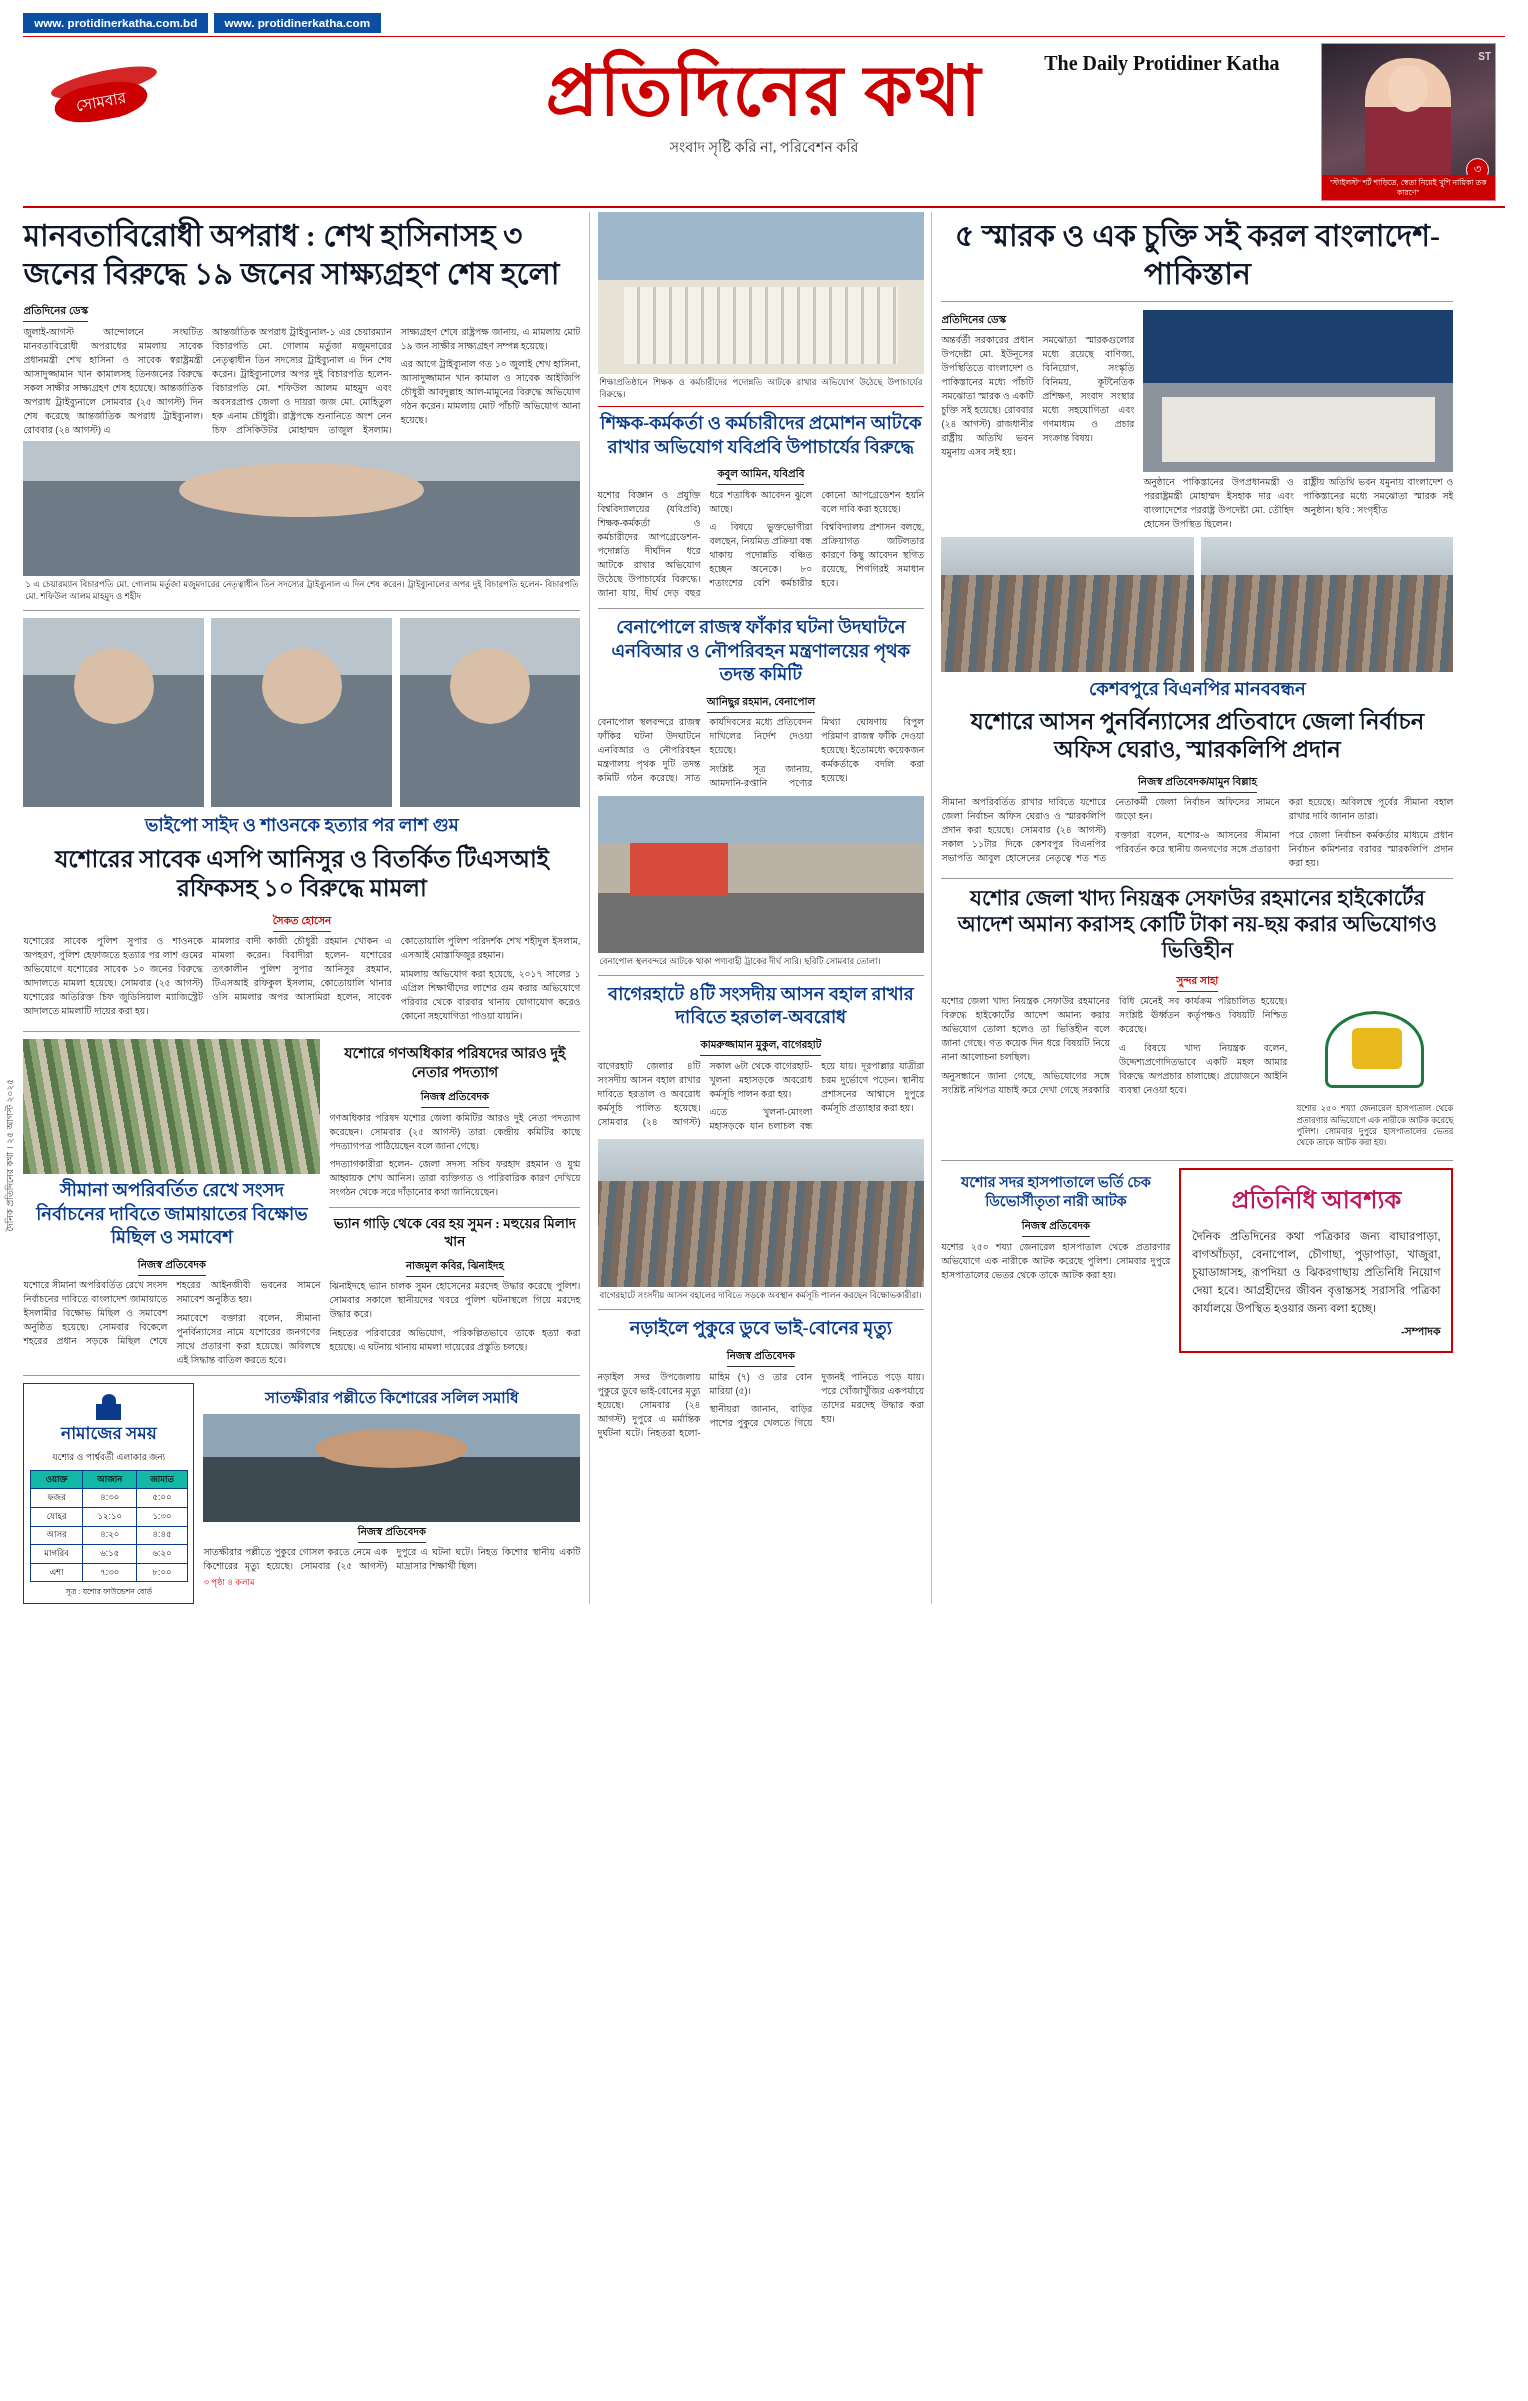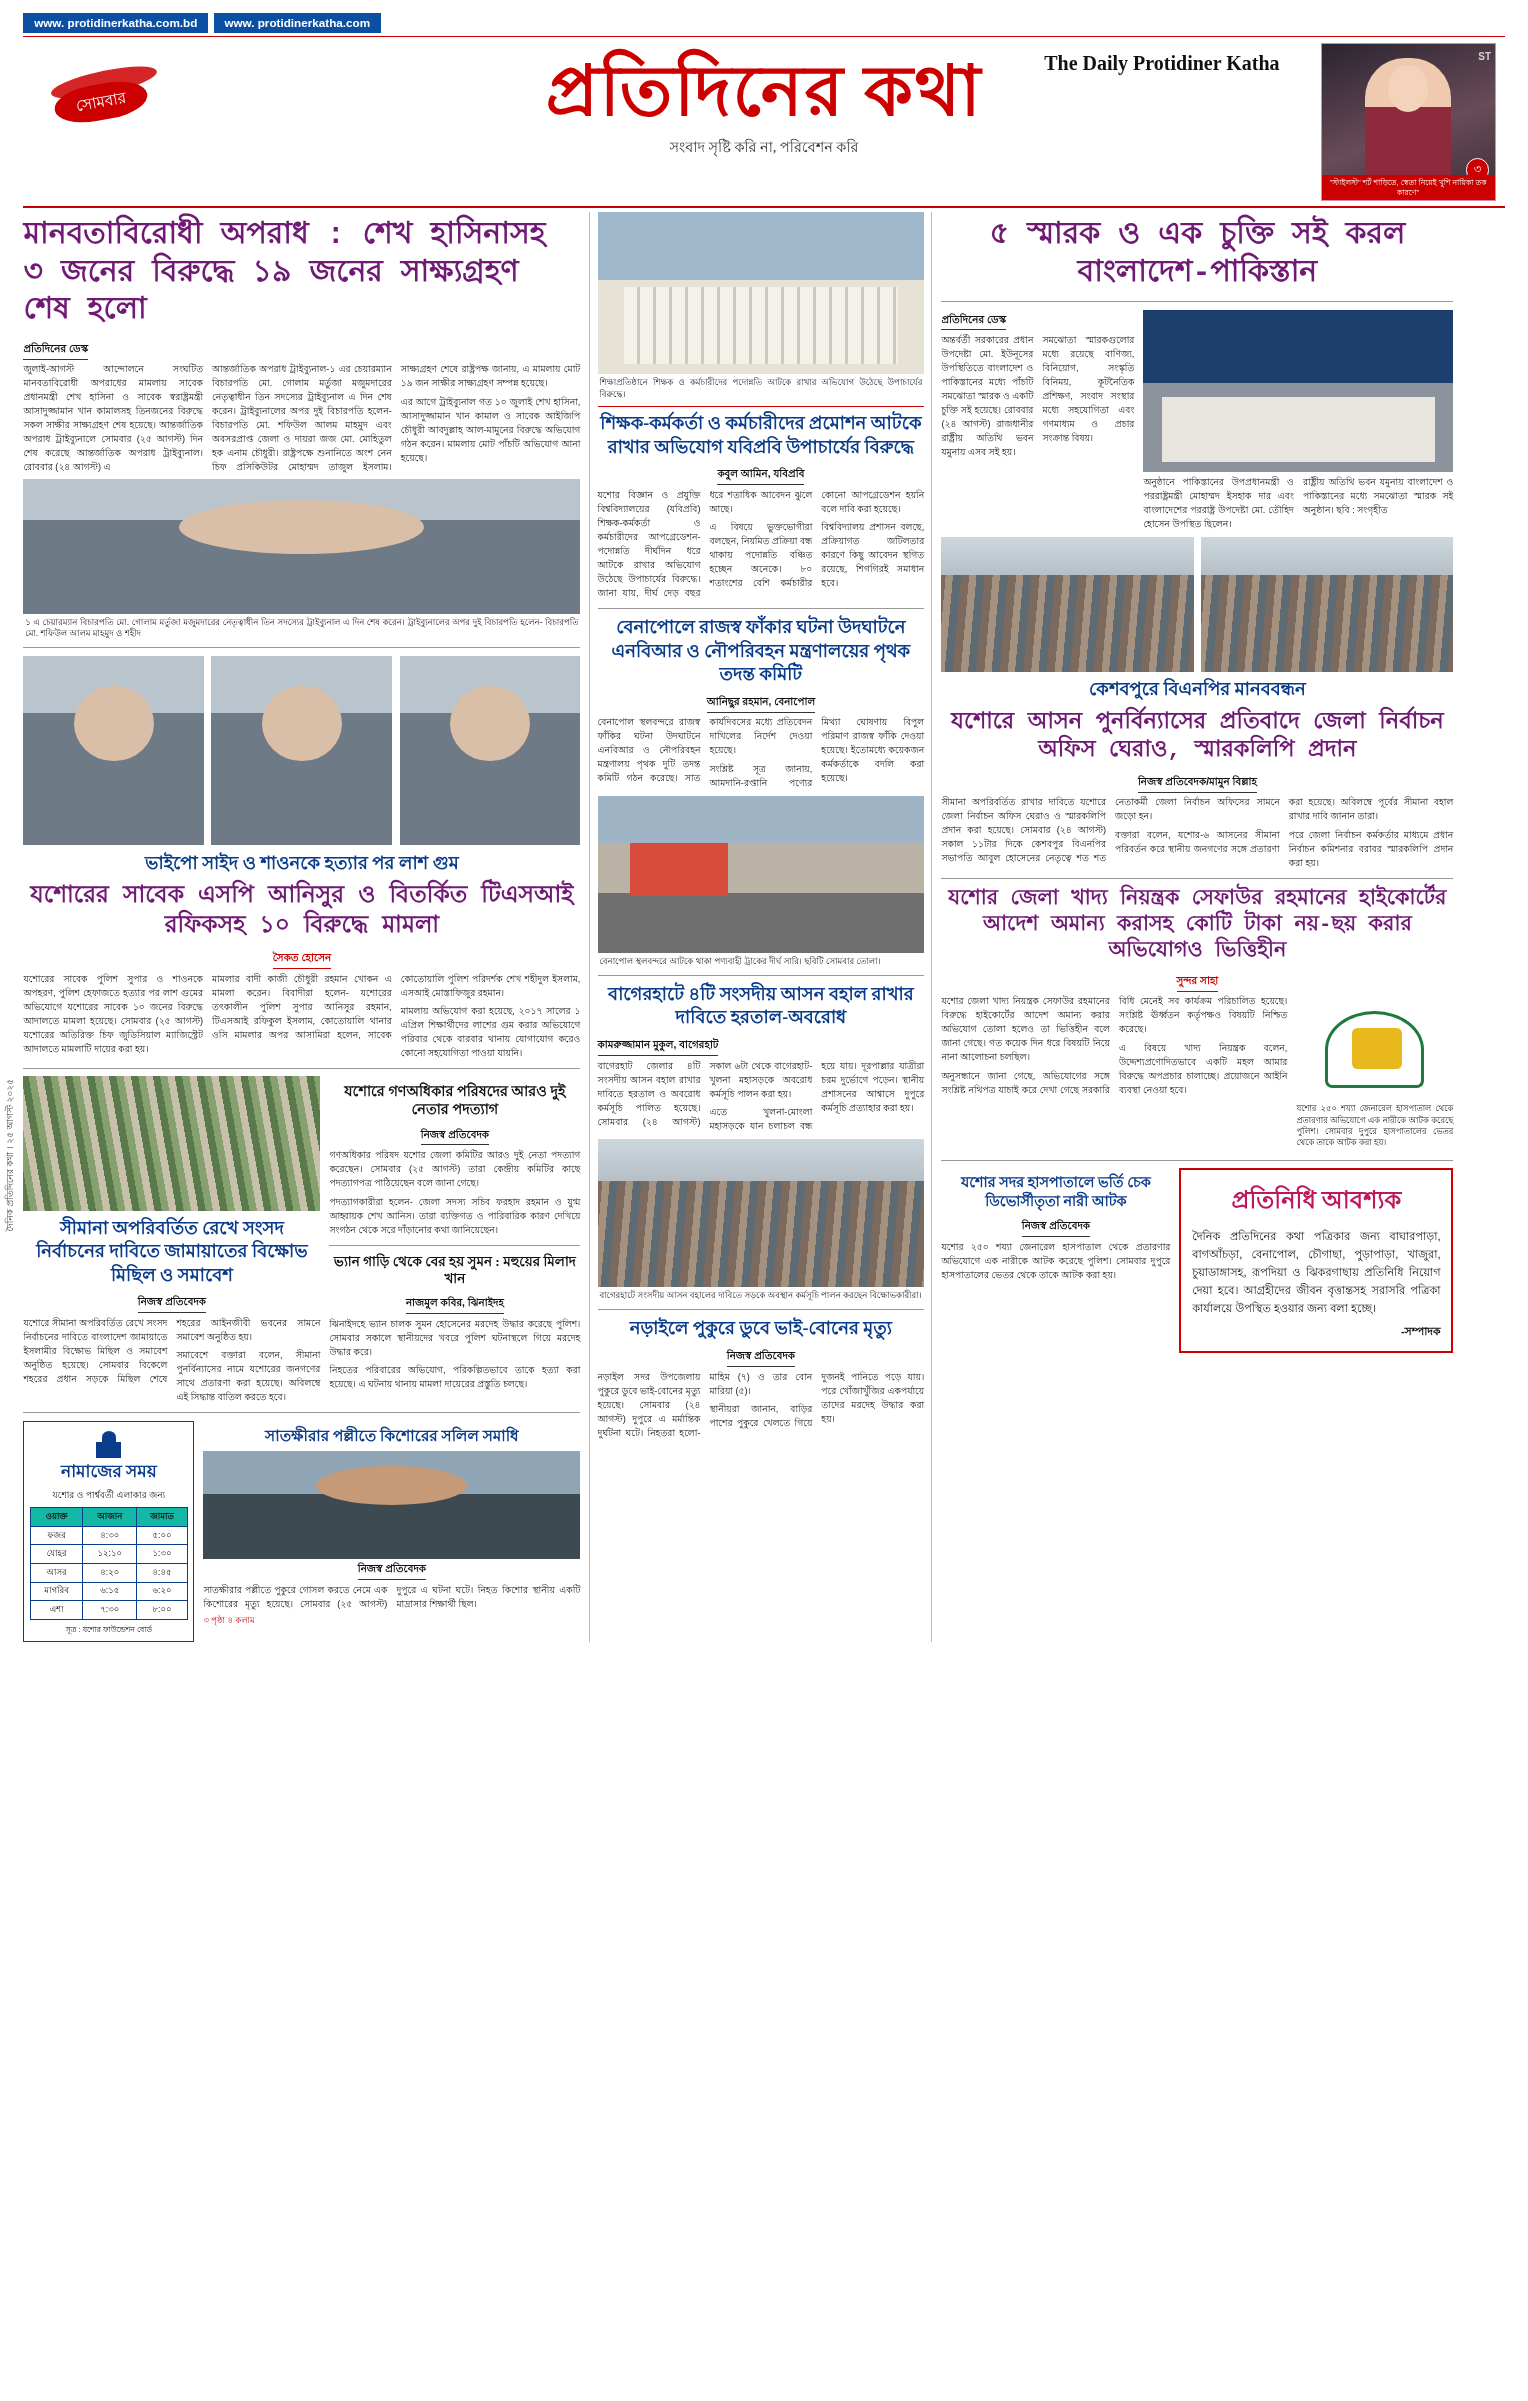--- a/index.html
+++ b/index.html
@@ -36,21 +36,21 @@
   .ad-bg-letters{position:absolute;right:3.6px;top:7.2px;color:#fff;font-size:10px;opacity:.75;font-weight:bold;}
 
   
   .content { display:flex; gap:9px; }
   .col { }
   .col-left { width:557px; }
   .col-mid { width:343px; border-left:0.9px solid #bbb; border-right:0.9px solid #bbb; padding:0 7.2px; }
   .col-right { width:512px; }
 
   h1.lead-red, h2.hd-red {
-    color:#701a75; font-family:Liberation Mono, monospace; font-weight:bold; line-height:1.25;
+    color:#0f172a; font-family:Liberation Serif, serif; font-weight:bold; line-height:1.25;
   }
   h1.lead-red { font-size:30px; margin:5.4px 0 9px; }
   h2.hd-red { font-size:23.4px; margin:7.2px 0 7.2px; text-align:center; }
   h3.hd-blue { color:#0b3c8c; font-family:"Liberation Serif", serif; font-size:18px; font-weight:bold; text-align:center; margin:5.4px 0 5.4px; line-height:1.3; }
   h3.hd-black { color:#111; font-family:"Liberation Serif", serif; font-size:17px; font-weight:bold; text-align:center; margin:5.4px 0 5.4px; line-height:1.3; }
 
   .byline { font-size:10.3px; font-weight:bold; color:#111; border-bottom:0.9px solid #333; display:inline-block; padding-bottom:0.9px; margin-bottom:3.6px; }
   .byline.red { color:#c00; border-color:#c00; }
   .body-cols { column-gap:9px; font-size:9.2px; line-height:1.52; text-align:justify; color:#1a1a1a; }
   .body-cols p { margin:0 0 4.5px; }
@@ -271,21 +271,21 @@
       <div class="body-cols c3">
         <p>বেনাপোল স্থলবন্দরে রাজস্ব ফাঁকির ঘটনা উদঘাটনে এনবিআর ও নৌপরিবহন মন্ত্রণালয় পৃথক দুটি তদন্ত কমিটি গঠন করেছে। সাত কার্যদিবসের মধ্যে প্রতিবেদন দাখিলের নির্দেশ দেওয়া হয়েছে।</p>
         <p>সংশ্লিষ্ট সূত্র জানায়, আমদানি-রপ্তানি পণ্যের মিথ্যা ঘোষণায় বিপুল পরিমাণ রাজস্ব ফাঁকি দেওয়া হয়েছে। ইতোমধ্যে কয়েকজন কর্মকর্তাকে বদলি করা হয়েছে।</p>
       </div>
 
       <div class="photo ph-road" style="height:157px; margin-top:5.4px;"></div>
       <div class="cap">বেনাপোল স্থলবন্দরে আটকে থাকা পণ্যবাহী ট্রাকের দীর্ঘ সারি। ছবিটি সোমবার তোলা।</div>
 
       <hr class="hr-thin">
       <h3 class="hd-blue">বাগেরহাটে ৪টি সংসদীয় আসন বহাল রাখার দাবিতে হরতাল-অবরোধ</h3>
-      <div style=""><span class="byline">কামরুজ্জামান মুকুল, বাগেরহাট</span></div>
+      <div style="text-align:center"><span class="byline">কামরুজ্জামান মুকুল, বাগেরহাট</span></div>
       <div class="body-cols c3">
         <p>বাগেরহাট জেলার ৪টি সংসদীয় আসন বহাল রাখার দাবিতে হরতাল ও অবরোধ কর্মসূচি পালিত হয়েছে। সোমবার (২৪ আগস্ট) সকাল ৬টা থেকে বাগেরহাট-খুলনা মহাসড়কে অবরোধ কর্মসূচি পালন করা হয়।</p>
         <p>এতে খুলনা-মোংলা মহাসড়কে যান চলাচল বন্ধ হয়ে যায়। দূরপাল্লার যাত্রীরা চরম দুর্ভোগে পড়েন। স্থানীয় প্রশাসনের আশ্বাসে দুপুরে কর্মসূচি প্রত্যাহার করা হয়।</p>
       </div>
 
       <div class="photo ph-crowd" style="height:148px; margin-top:5.4px;"></div>
       <div class="cap">বাগেরহাটে সংসদীয় আসন বহালের দাবিতে সড়কে অবস্থান কর্মসূচি পালন করছেন বিক্ষোভকারীরা।</div>
 
       <hr class="hr-thin">
       <h3 class="hd-blue">নড়াইলে পুকুরে ডুবে ভাই-বোনের মৃত্যু</h3>

